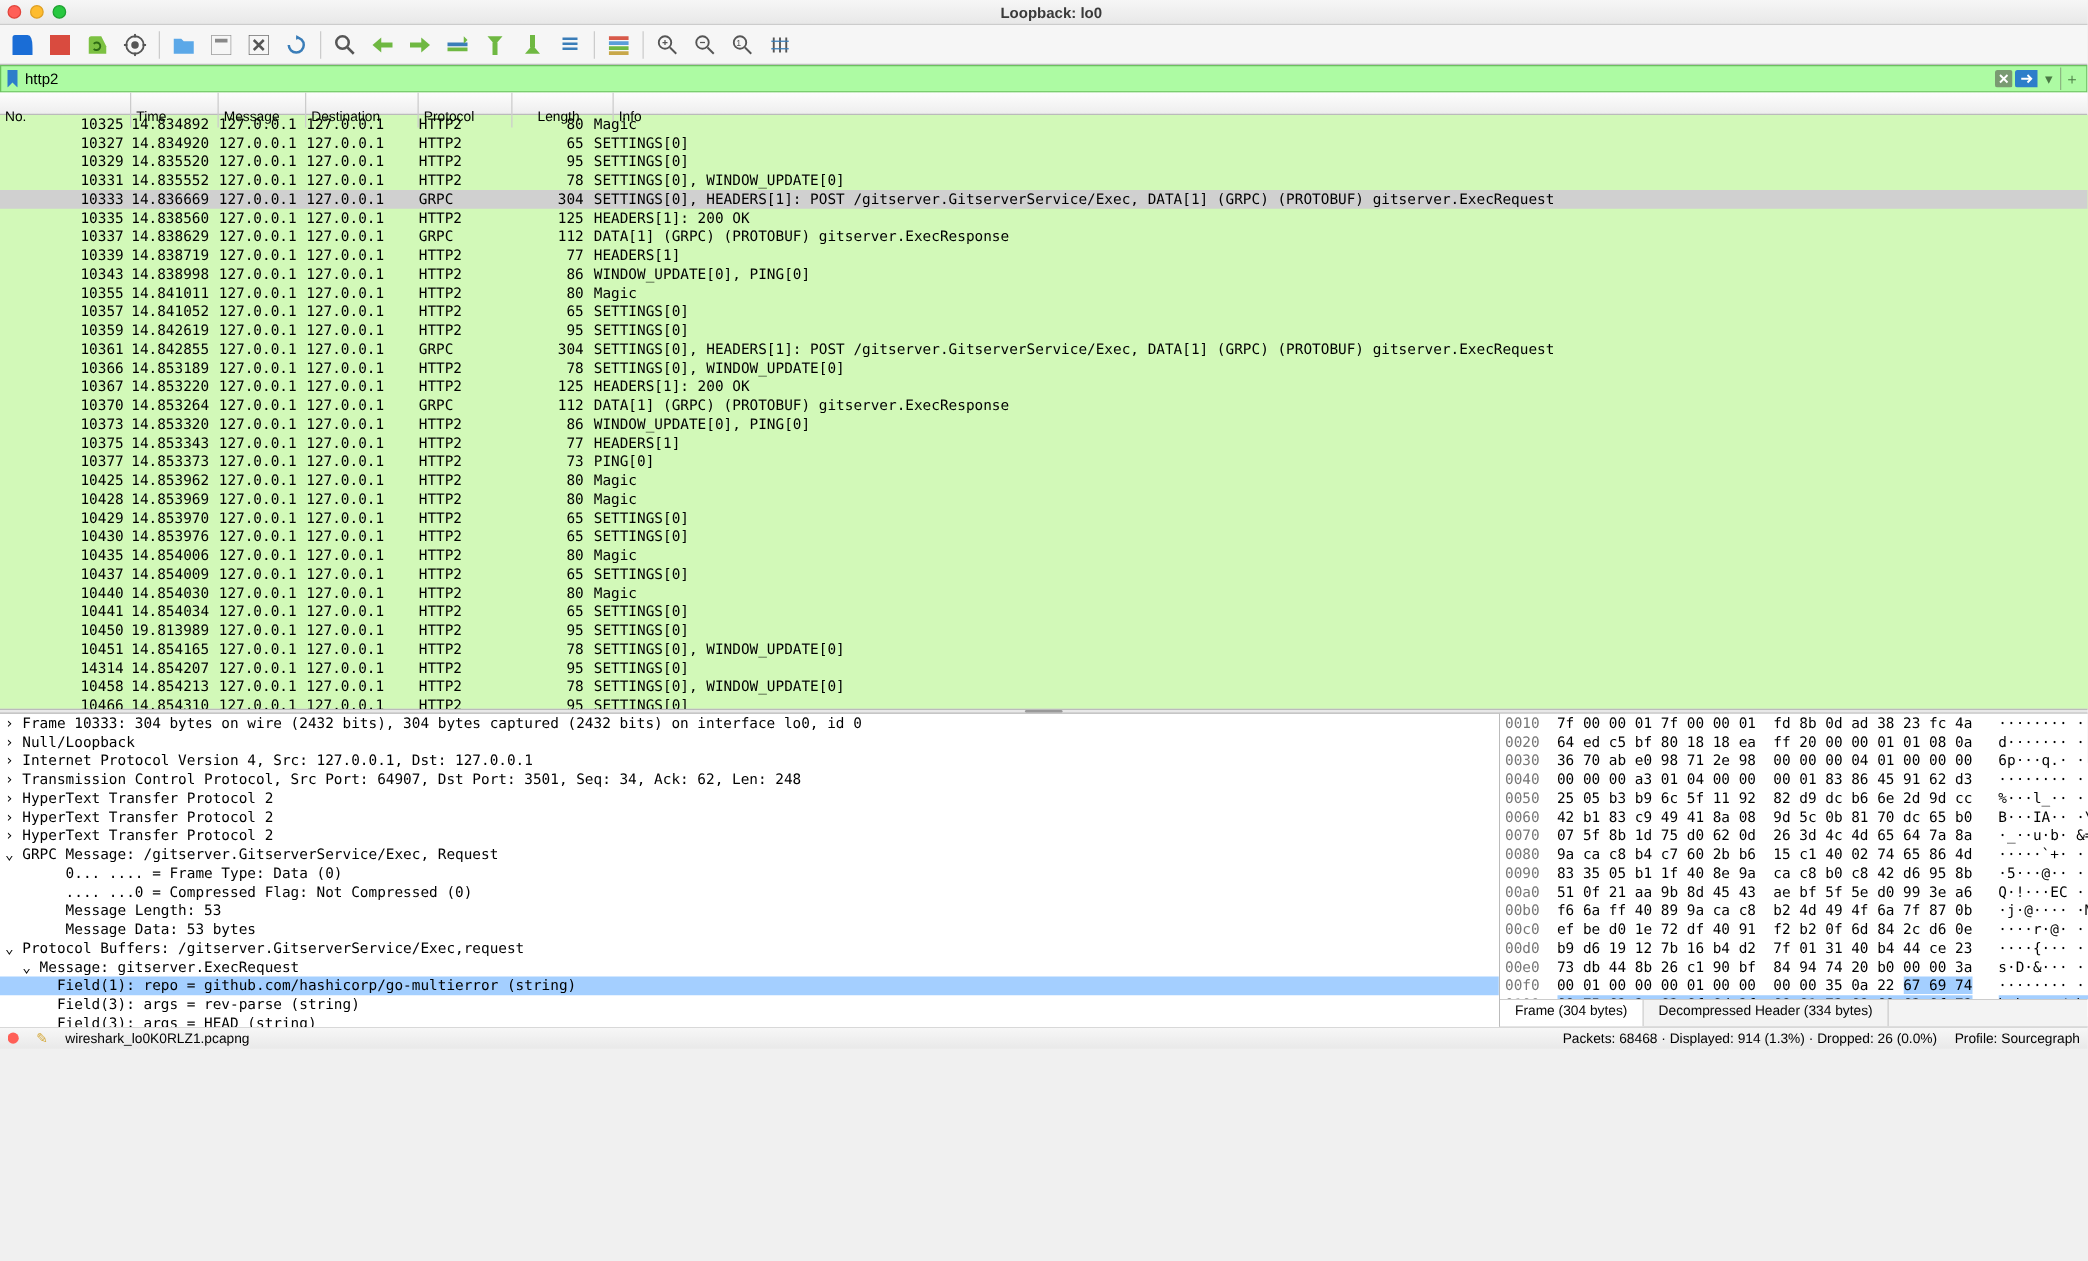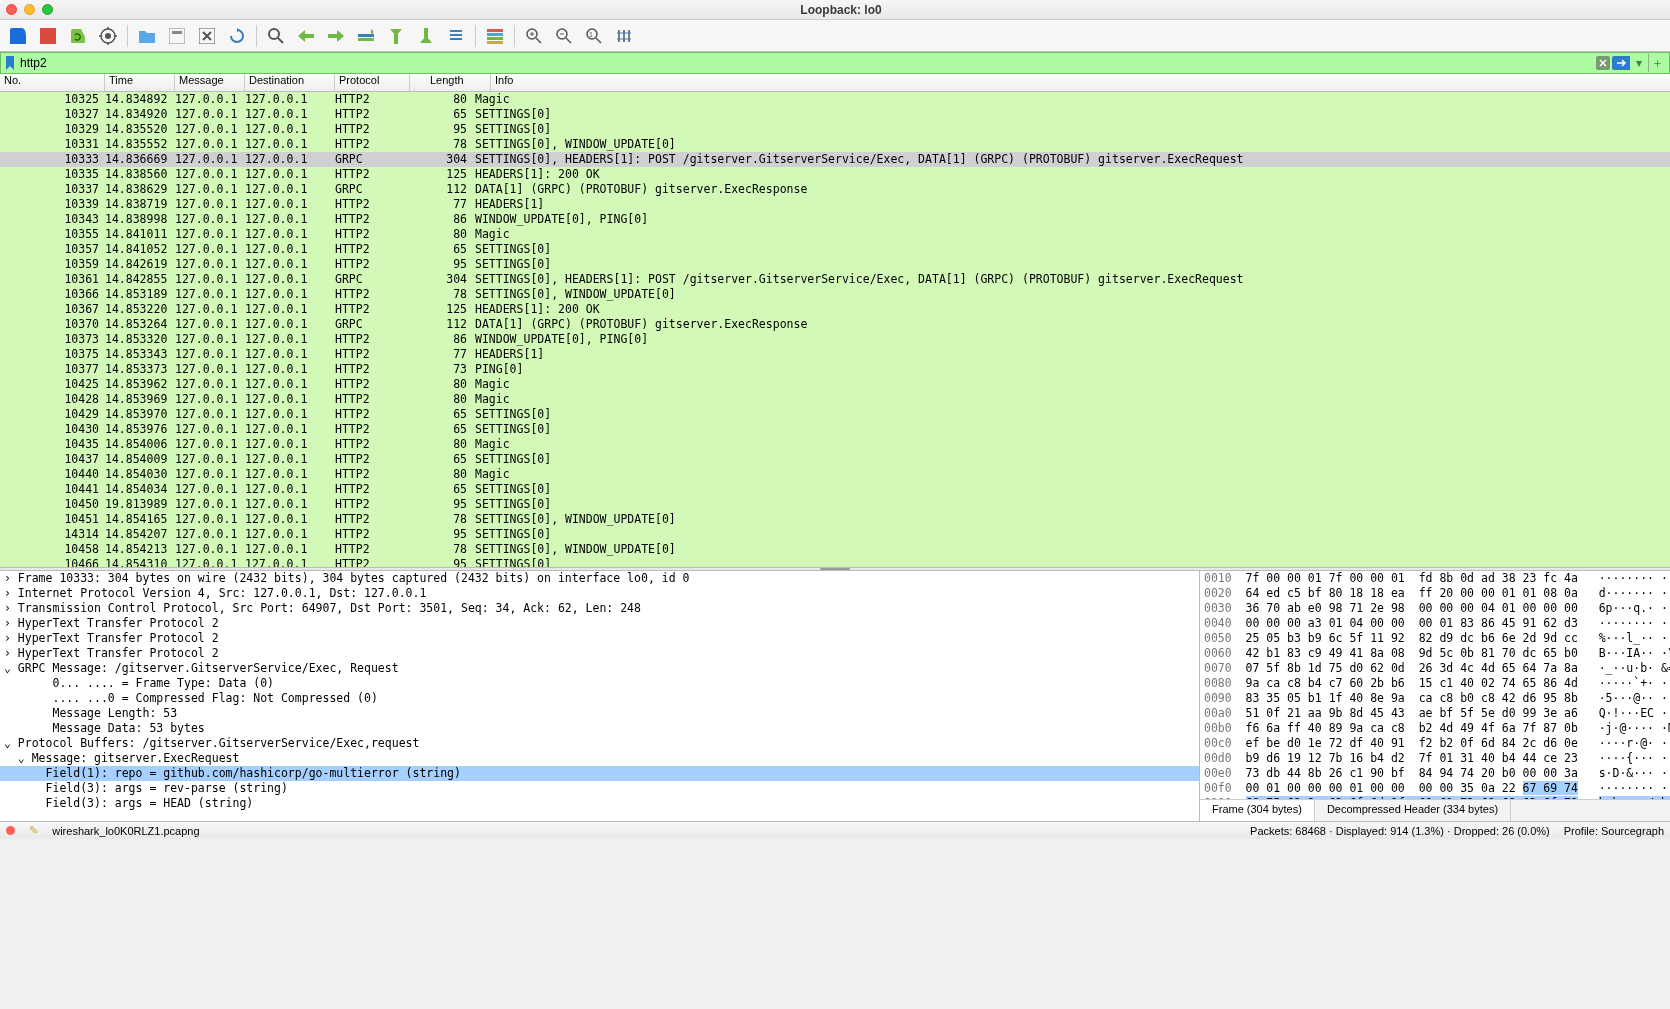--- a/index.html
+++ b/index.html
@@ -10,21 +10,21 @@
 .t-close{background:#ff5f57;border:0.5px solid #e1443b;} .t-min{background:#febc2e;border:0.5px solid #dfa023;} .t-max{background:#28c840;border:0.5px solid #1ea131;}
 .title { position:absolute; left:12px; right:0; text-align:center; font-size:12px; color:#3a3a3a; font-weight:600; pointer-events:none; }
 .toolbar { height:32px; background:#f6f6f6; border-bottom:1px solid #bfbfbf; display:flex; align-items:center; padding:0 4px; gap:2px; }
 .tbtn { width:28px; height:26px; display:flex; align-items:center; justify-content:center; border-radius:3px; cursor:pointer; }
 .tsep{width:1px;height:22px;background:#ccc;margin:0 3px;}
 .filterbar { height:22px; background:#adfba3; border:1px solid #6bbf5f; display:flex; align-items:center; padding:0 3px; }
 .filterbar .bookmark { width:12px; height:14px; margin-right:2px;}
 .filterbar input { flex:1; background:transparent; border:none; outline:none; font-size:12px; font-family:inherit; padding:1px 2px; }
 .filterbar .clear, .filterbar .arrow, .filterbar .dd, .filterbar .plus { width:18px; height:18px; display:flex; align-items:center; justify-content:center; cursor:pointer; color:#4a7a44; }
 .columns { height:18px; background:linear-gradient(#fdfdfd,#eee); border-bottom:1px solid #bbb; display:flex; font-size:11px; }
-.col { border-right:1px solid #ccc; padding:0 4px; white-space:nowrap; overflow:hidden; cursor:pointer; }
+.col { border-right:1px solid #ccc; padding:14px 4px; white-space:nowrap; overflow:hidden; cursor:pointer; }
 .col.no{width:105px;text-align:left;} .col.time{width:70px;} .col.src{width:70px;} .col.dst{width:90px;} .col.proto{width:75px;} .col.len{width:65px;margin-left:16px;} .col.info{flex:1;border-right:none;}
 .packets { height:475px; overflow-y:scroll; background:#d2f9b8; font-family:Menlo,Monaco,monospace; font-size:11.5px; }
 .prow { display:flex; height:15px; line-height:15px; white-space:pre; cursor:pointer; }
 .prow.sel { background:#d0d0d0;justify-content:flex-end; }
 .c-no{width:105px;text-align:right;padding-right:6px;} .c-time{width:70px;} .c-src{width:70px;} .c-dst{width:90px;} .c-proto{width:75px;} .c-len{width:65px;text-align:right;padding-right:8px;} .c-info{flex:1;}
 .splitter { height:4px; background:#e8e8e8; border-top:1px solid #bbb; border-bottom:1px solid #bbb; cursor:row-resize; display:flex; align-items:center; justify-content:center;}
 .splitter::after{content:"";width:30px;height:2px;background:#999;border-radius:1px;}
 .bottom { display:flex; height:250px; }
 .tree { flex:1; overflow:auto; background:#fff; font-family:Menlo,Monaco,monospace; font-size:11.5px; border-right:1px solid #bbb; }
 .tnode { white-space:pre; height:15px; line-height:15px; cursor:pointer; padding-left:4px;}
@@ -258,20 +258,21 @@
     <div class="prow"><span class="c-no">14314</span><span class="c-time">14.854207</span><span class="c-src">127.0.0.1</span><span class="c-dst">127.0.0.1</span><span class="c-proto">HTTP2</span><span class="c-len">95</span><span class="c-info">SETTINGS[0]</span></div>
     <div class="prow"><span class="c-no">10458</span><span class="c-time">14.854213</span><span class="c-src">127.0.0.1</span><span class="c-dst">127.0.0.1</span><span class="c-proto">HTTP2</span><span class="c-len">78</span><span class="c-info">SETTINGS[0], WINDOW_UPDATE[0]</span></div>
     <div class="prow"><span class="c-no">10466</span><span class="c-time">14.854310</span><span class="c-src">127.0.0.1</span><span class="c-dst">127.0.0.1</span><span class="c-proto">HTTP2</span><span class="c-len">95</span><span class="c-info">SETTINGS[0]</span></div>
   </div>
 
 <div class="splitter"></div>
 
 <div class="bottom">
   <div class="tree" id="tree">
       <div class="tnode">› Frame 10333: 304 bytes on wire (2432 bits), 304 bytes captured (2432 bits) on interface lo0, id 0</div>
+      <div class="tnode">› Null/Loopback</div>
       <div class="tnode">› Internet Protocol Version 4, Src: 127.0.0.1, Dst: 127.0.0.1</div>
       <div class="tnode">› Transmission Control Protocol, Src Port: 64907, Dst Port: 3501, Seq: 34, Ack: 62, Len: 248</div>
       <div class="tnode">› HyperText Transfer Protocol 2</div>
       <div class="tnode">› HyperText Transfer Protocol 2</div>
       <div class="tnode">› HyperText Transfer Protocol 2</div>
       <div class="tnode">⌄ GRPC Message: /gitserver.GitserverService/Exec, Request</div>
       <div class="tnode">       0... .... = Frame Type: Data (0)</div>
       <div class="tnode">       .... ...0 = Compressed Flag: Not Compressed (0)</div>
       <div class="tnode">       Message Length: 53</div>
       <div class="tnode">       Message Data: 53 bytes</div>

